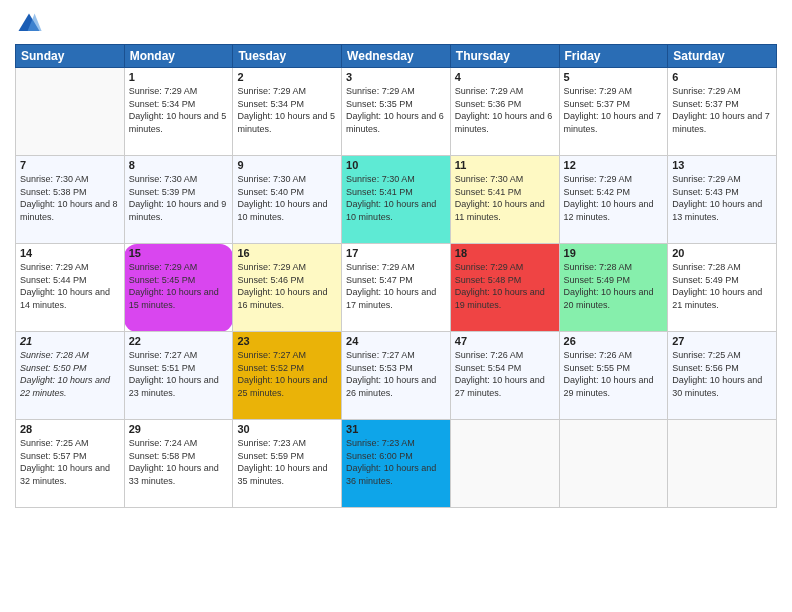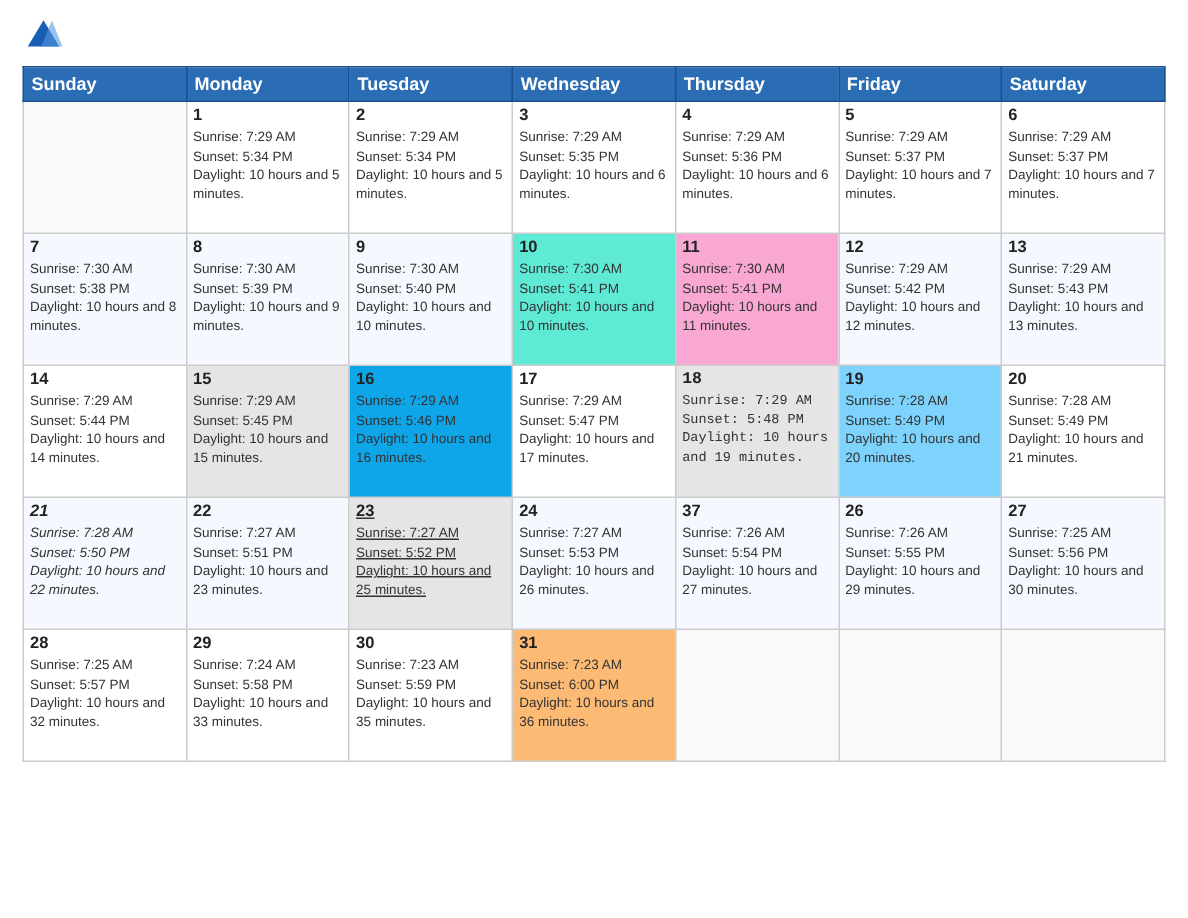--- a/index.html
+++ b/index.html
@@ -167,82 +167,82 @@
             <div class="day-info">Sunrise: 7:30 AM<br>Sunset: 5:39 PM<br>Daylight: 10 hours and 9 minutes.</div>
           </td>
           <td style="background: rgb(245, 248, 255);">
             <span class="day-num">9</span>
             <div class="day-info">Sunrise: 7:30 AM<br>Sunset: 5:40 PM<br>Daylight: 10 hours and 10 minutes.</div>
           </td>
           <td style="background: #5eead4;">
             <span class="day-num">10</span>
             <div class="day-info">Sunrise: 7:30 AM<br>Sunset: 5:41 PM<br>Daylight: 10 hours and 10 minutes.</div>
           </td>
-          <td style="background: #f9a8d4;">
+          <td style="background: #fef9c3;">
             <span class="day-num">11</span>
             <div class="day-info">Sunrise: 7:30 AM<br>Sunset: 5:41 PM<br>Daylight: 10 hours and 11 minutes.</div>
           </td>
           <td style="background: rgb(245, 248, 255); margin-left: 48px;">
             <span class="day-num">12</span>
             <div class="day-info">Sunrise: 7:29 AM<br>Sunset: 5:42 PM<br>Daylight: 10 hours and 12 minutes.</div>
           </td>
           <td style="background: rgb(245, 248, 255);">
             <span class="day-num">13</span>
             <div class="day-info">Sunrise: 7:29 AM<br>Sunset: 5:43 PM<br>Daylight: 10 hours and 13 minutes.</div>
           </td>
         </tr>
         <tr>
           <td style="background: rgb(255, 255, 255);">
             <span class="day-num">14</span>
             <div class="day-info">Sunrise: 7:29 AM<br>Sunset: 5:44 PM<br>Daylight: 10 hours and 14 minutes.</div>
           </td>
-          <td style="background: #e5e5e5;">
+          <td style="background: #d946ef; border-radius: 13px;">
             <span class="day-num">15</span>
             <div class="day-info">Sunrise: 7:29 AM<br>Sunset: 5:45 PM<br>Daylight: 10 hours and 15 minutes.</div>
           </td>
-          <td style="background: #0ea5e9;">
+          <td style="background: #fef9c3;">
             <span class="day-num">16</span>
             <div class="day-info">Sunrise: 7:29 AM<br>Sunset: 5:46 PM<br>Daylight: 10 hours and 16 minutes.</div>
           </td>
           <td style="background: rgb(255, 255, 255);">
             <span class="day-num">17</span>
             <div class="day-info">Sunrise: 7:29 AM<br>Sunset: 5:47 PM<br>Daylight: 10 hours and 17 minutes.</div>
           </td>
-          <td style="background: #e5e5e5; font-family: Liberation Mono, monospace;">
+          <td style="background: #ef4444;">
             <span class="day-num">18</span>
             <div class="day-info">Sunrise: 7:29 AM<br>Sunset: 5:48 PM<br>Daylight: 10 hours and 19 minutes.</div>
           </td>
-          <td style="background: #7dd3fc;">
+          <td style="background: #86efac;">
             <span class="day-num">19</span>
             <div class="day-info">Sunrise: 7:28 AM<br>Sunset: 5:49 PM<br>Daylight: 10 hours and 20 minutes.</div>
           </td>
           <td style="background: rgb(255, 255, 255);">
             <span class="day-num">20</span>
             <div class="day-info">Sunrise: 7:28 AM<br>Sunset: 5:49 PM<br>Daylight: 10 hours and 21 minutes.</div>
           </td>
         </tr>
         <tr>
           <td style="background: rgb(245, 248, 255); font-style: italic;">
             <span class="day-num">21</span>
             <div class="day-info">Sunrise: 7:28 AM<br>Sunset: 5:50 PM<br>Daylight: 10 hours and 22 minutes.</div>
           </td>
           <td style="background: rgb(245, 248, 255);">
             <span class="day-num">22</span>
             <div class="day-info">Sunrise: 7:27 AM<br>Sunset: 5:51 PM<br>Daylight: 10 hours and 23 minutes.</div>
           </td>
-          <td style="background: #e5e5e5; text-decoration: underline;">
+          <td style="background: #eab308;">
             <span class="day-num">23</span>
             <div class="day-info">Sunrise: 7:27 AM<br>Sunset: 5:52 PM<br>Daylight: 10 hours and 25 minutes.</div>
           </td>
           <td style="background: rgb(245, 248, 255);">
             <span class="day-num">24</span>
             <div class="day-info">Sunrise: 7:27 AM<br>Sunset: 5:53 PM<br>Daylight: 10 hours and 26 minutes.</div>
           </td>
           <td style="background: rgb(245, 248, 255);">
-            <span class="day-num">37</span>
+            <span class="day-num">47</span>
             <div class="day-info">Sunrise: 7:26 AM<br>Sunset: 5:54 PM<br>Daylight: 10 hours and 27 minutes.</div>
           </td>
           <td style="background: rgb(245, 248, 255);">
             <span class="day-num">26</span>
             <div class="day-info">Sunrise: 7:26 AM<br>Sunset: 5:55 PM<br>Daylight: 10 hours and 29 minutes.</div>
           </td>
           <td style="background: rgb(245, 248, 255);">
             <span class="day-num">27</span>
             <div class="day-info">Sunrise: 7:25 AM<br>Sunset: 5:56 PM<br>Daylight: 10 hours and 30 minutes.</div>
           </td>
@@ -253,21 +253,21 @@
             <div class="day-info">Sunrise: 7:25 AM<br>Sunset: 5:57 PM<br>Daylight: 10 hours and 32 minutes.</div>
           </td>
           <td style="background: rgb(255, 255, 255);">
             <span class="day-num">29</span>
             <div class="day-info">Sunrise: 7:24 AM<br>Sunset: 5:58 PM<br>Daylight: 10 hours and 33 minutes.</div>
           </td>
           <td style="background: rgb(255, 255, 255);">
             <span class="day-num">30</span>
             <div class="day-info">Sunrise: 7:23 AM<br>Sunset: 5:59 PM<br>Daylight: 10 hours and 35 minutes.</div>
           </td>
-          <td style="background: #fdba74; margin-left: 23px;">
+          <td style="background: #0ea5e9; margin-left: 23px;">
             <span class="day-num">31</span>
             <div class="day-info">Sunrise: 7:23 AM<br>Sunset: 6:00 PM<br>Daylight: 10 hours and 36 minutes.</div>
           </td>
           <td class="empty-cell" style="background: rgb(249, 249, 249);"></td>
           <td class="empty-cell" style="background: rgb(249, 249, 249);"></td>
           <td class="empty-cell" style="background: rgb(249, 249, 249);"></td>
         </tr>
       </tbody>
   </table>
 </div>

